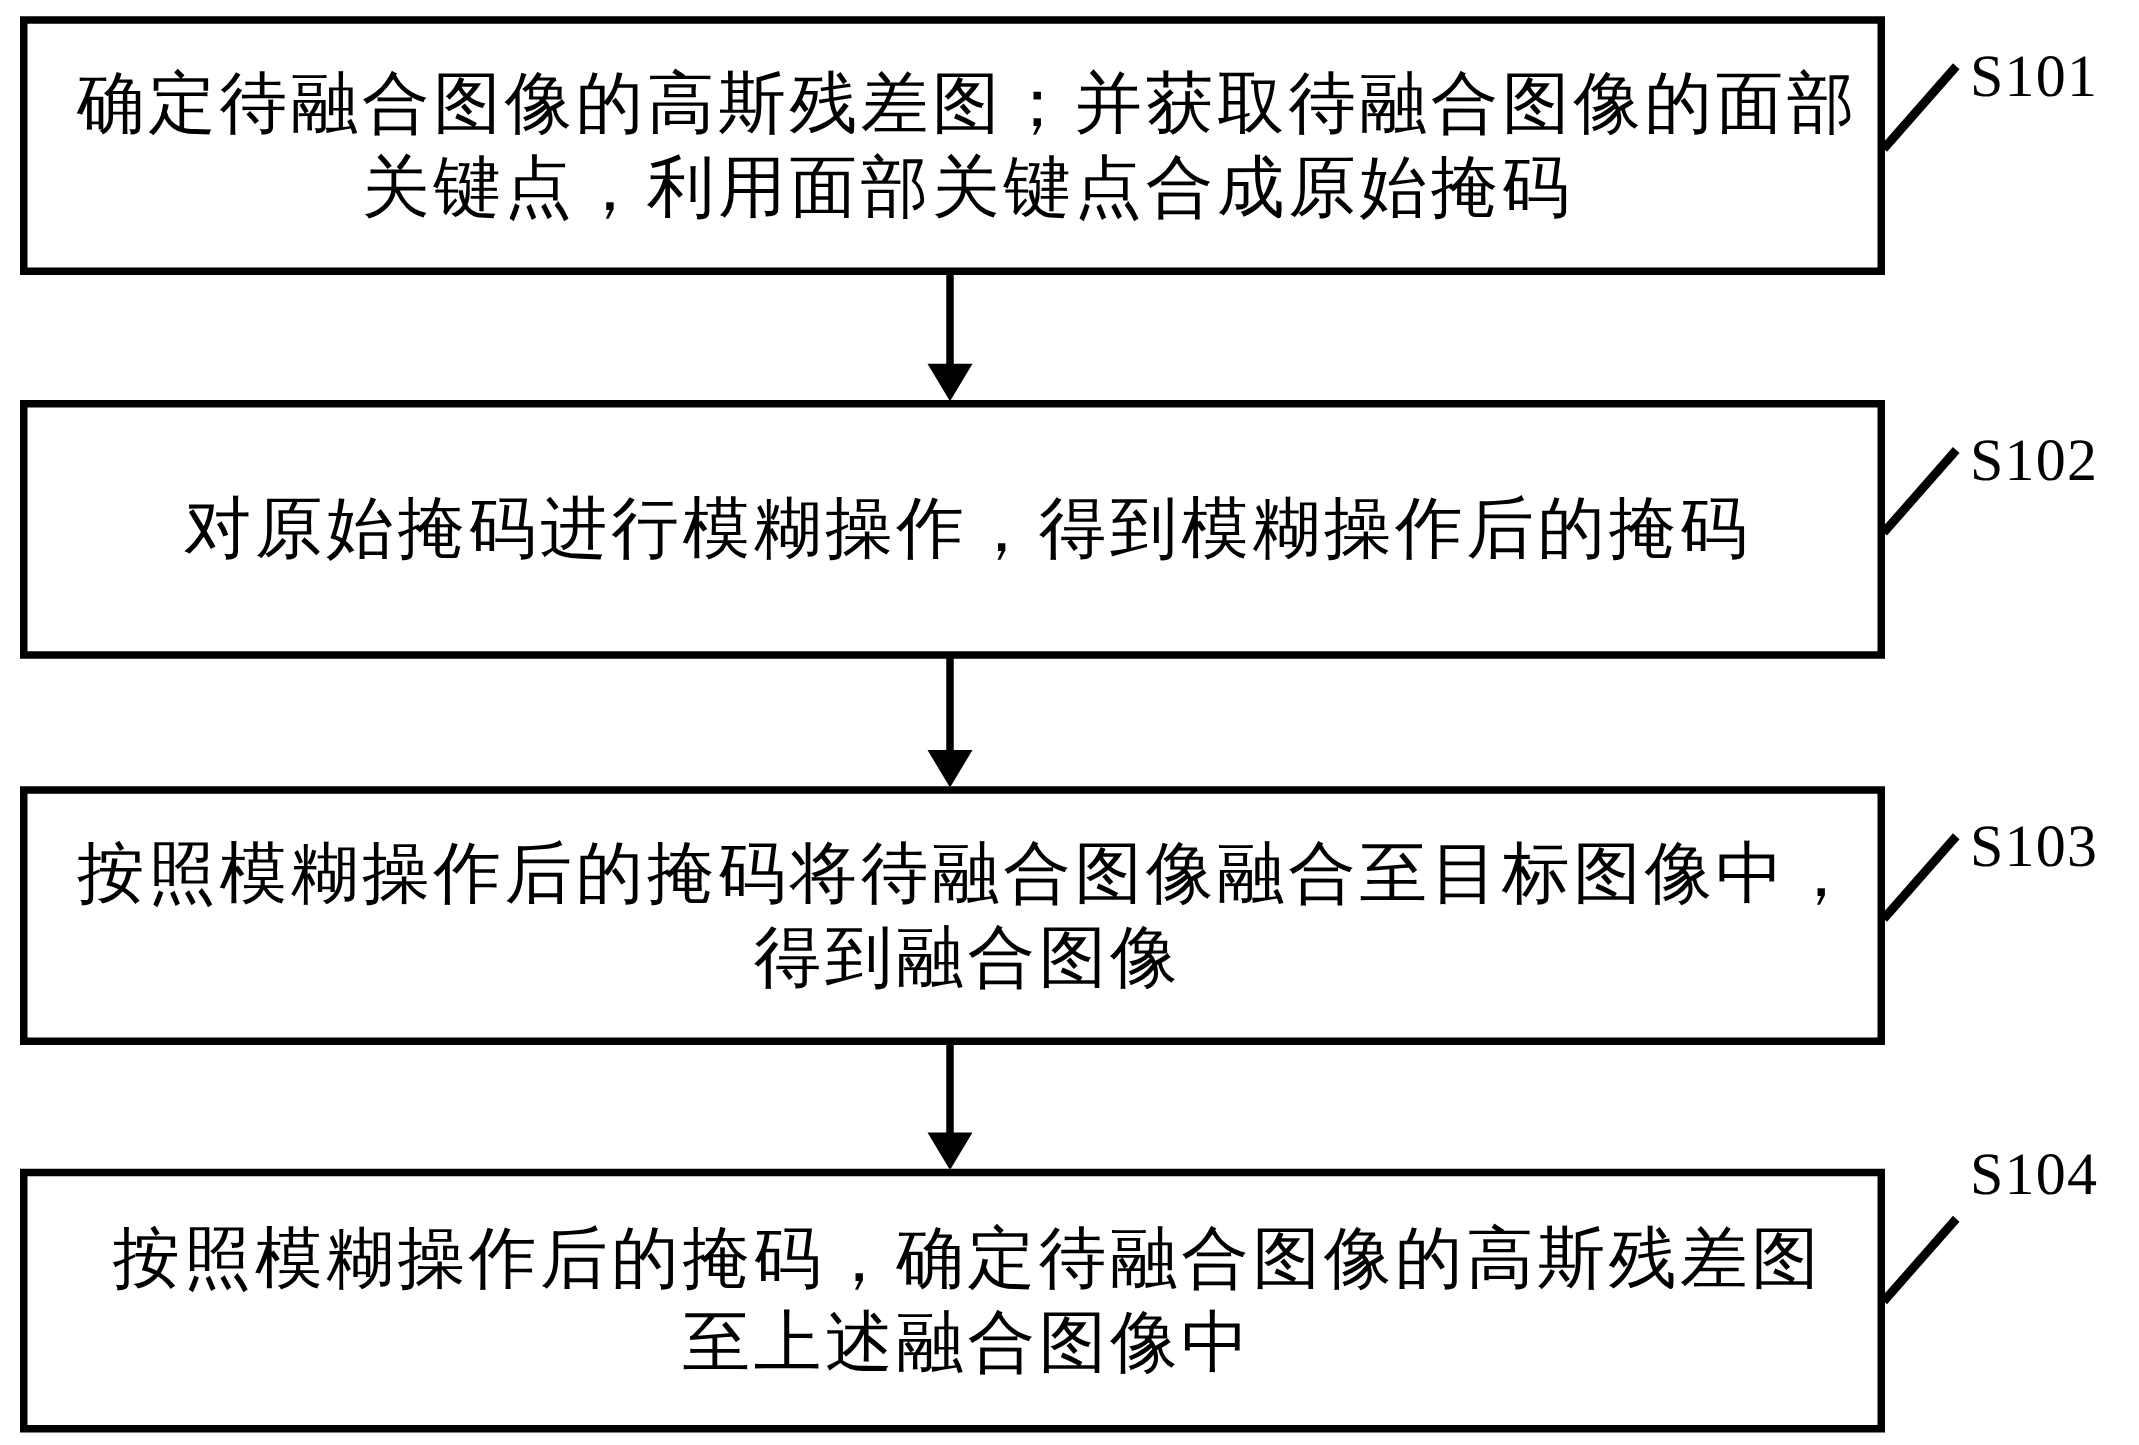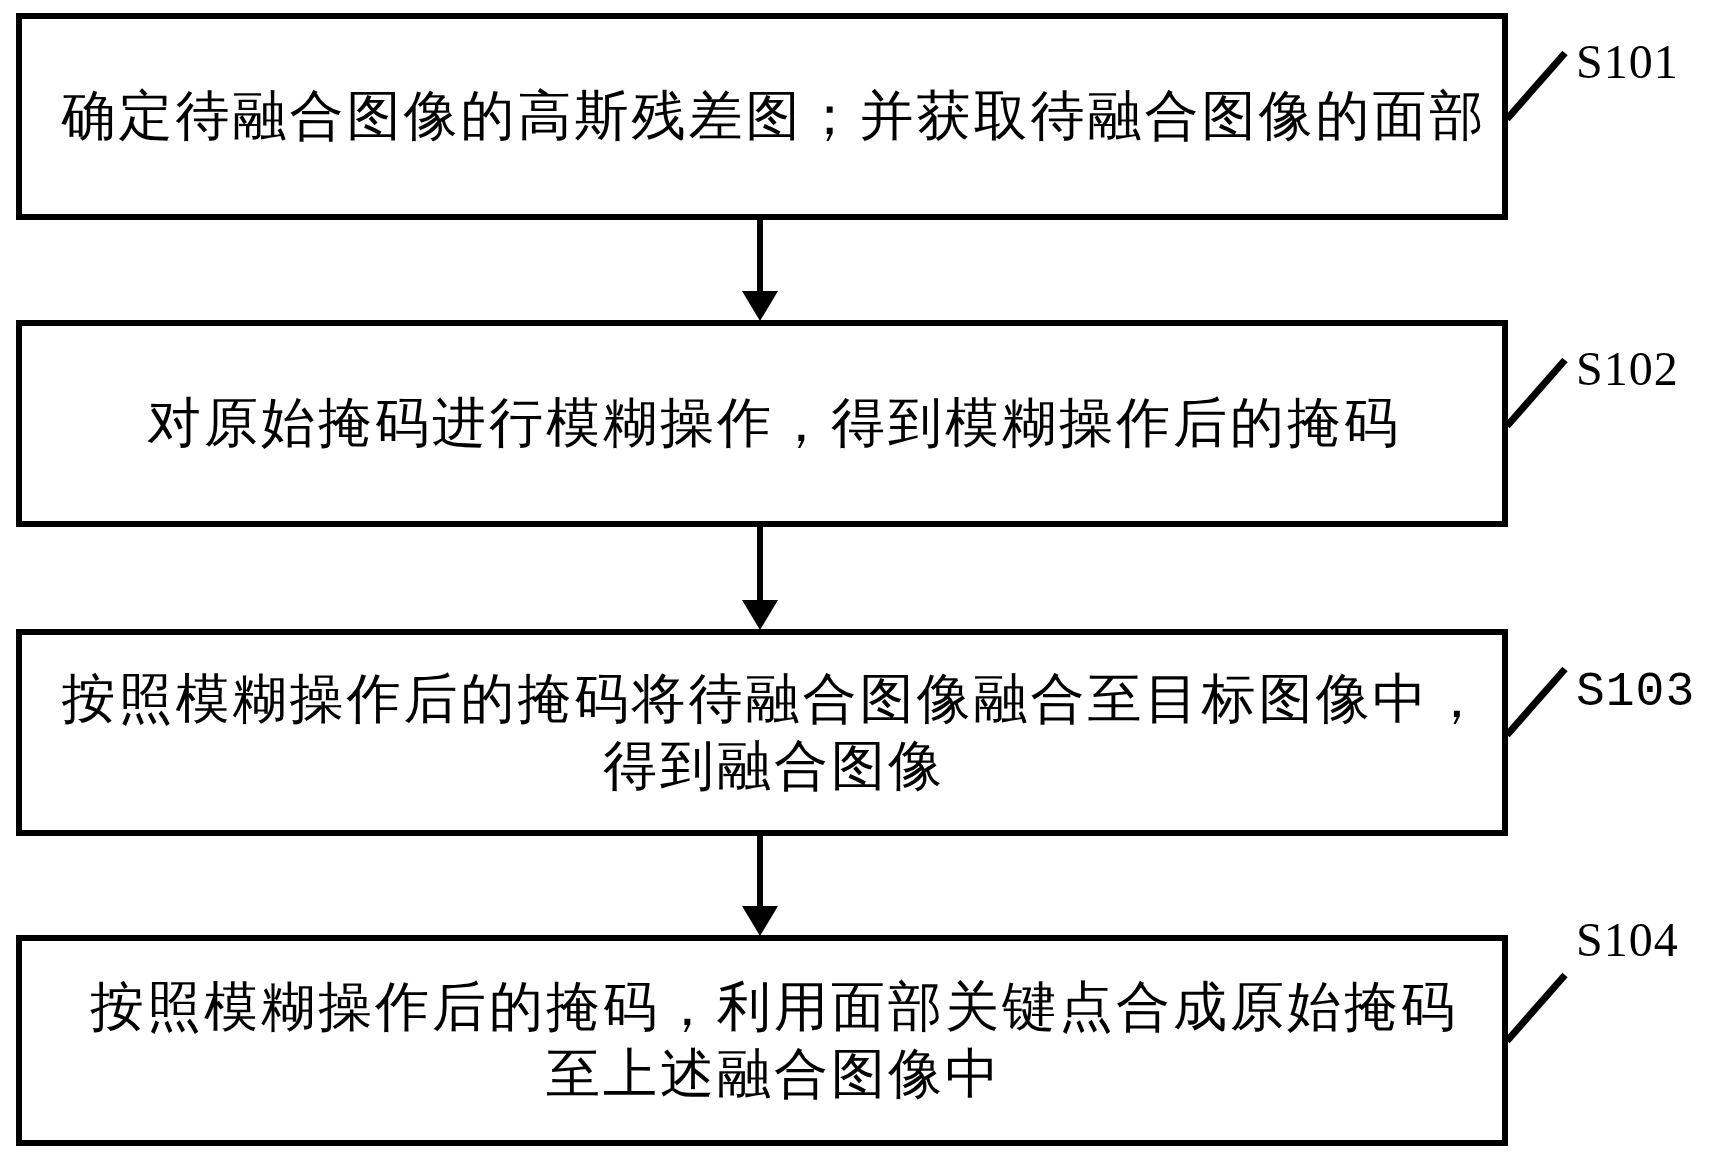--- a/index.html
+++ b/index.html
@@ -61,30 +61,31 @@
     position: absolute;
     left: 1576px;
     font-size: 48px;
     line-height: 1;
     letter-spacing: 1px;
     white-space: nowrap;
     font-family: "Liberation Serif", "DejaVu Serif", serif;
   }
   .label-1 { top: 38px;  }
   .label-2 { top: 345px; }
-  .label-3 { top: 668px; font-family: Liberation Mono, monospace; }
+  .label-3 { top: 654px; }
   .label-4 { top: 916px; }
 </style>
 </head>
 <body>
 
 <div class="figure">
 
   <div class="step-box box-1">
     <div class="text-line">确定待融合图像的高斯残差图；并获取待融合图像的面部</div>
+    <div class="text-line">关键点，利用面部关键点合成原始掩码</div>
   </div>
 
   <svg class="flow-arrow arrow-1" width="40" height="102" viewBox="0 0 40 102">
     <rect x="17" y="0" width="6" height="78" fill="#000000"></rect>
     <polygon points="2,72 38,72 20,102" fill="#000000"></polygon>
   </svg>
 
   <div class="step-box box-2">
     <div class="text-line">对原始掩码进行模糊操作，得到模糊操作后的掩码</div>
   </div>
@@ -98,21 +99,21 @@
     <div class="text-line">按照模糊操作后的掩码将待融合图像融合至目标图像中，</div>
     <div class="text-line">得到融合图像</div>
   </div>
 
   <svg class="flow-arrow arrow-3" width="40" height="101" viewBox="0 0 40 101">
     <rect x="17" y="0" width="6" height="77" fill="#000000"></rect>
     <polygon points="2,71 38,71 20,101" fill="#000000"></polygon>
   </svg>
 
   <div class="step-box box-4">
-    <div class="text-line">按照模糊操作后的掩码，利用面部关键点合成原始掩码</div>
+    <div class="text-line">按照模糊操作后的掩码，确定待融合图像的高斯残差图</div>
     <div class="text-line">至上述融合图像中</div>
   </div>
 
   <svg class="leader-slash slash-1" width="64" height="72" viewBox="0 0 64 72">
     <line x1="3" y1="69" x2="61" y2="3" stroke="#000000" stroke-width="7"></line>
   </svg>
   <svg class="leader-slash slash-2" width="64" height="72" viewBox="0 0 64 72">
     <line x1="3" y1="69" x2="61" y2="3" stroke="#000000" stroke-width="7"></line>
   </svg>
   <svg class="leader-slash slash-3" width="64" height="72" viewBox="0 0 64 72">

